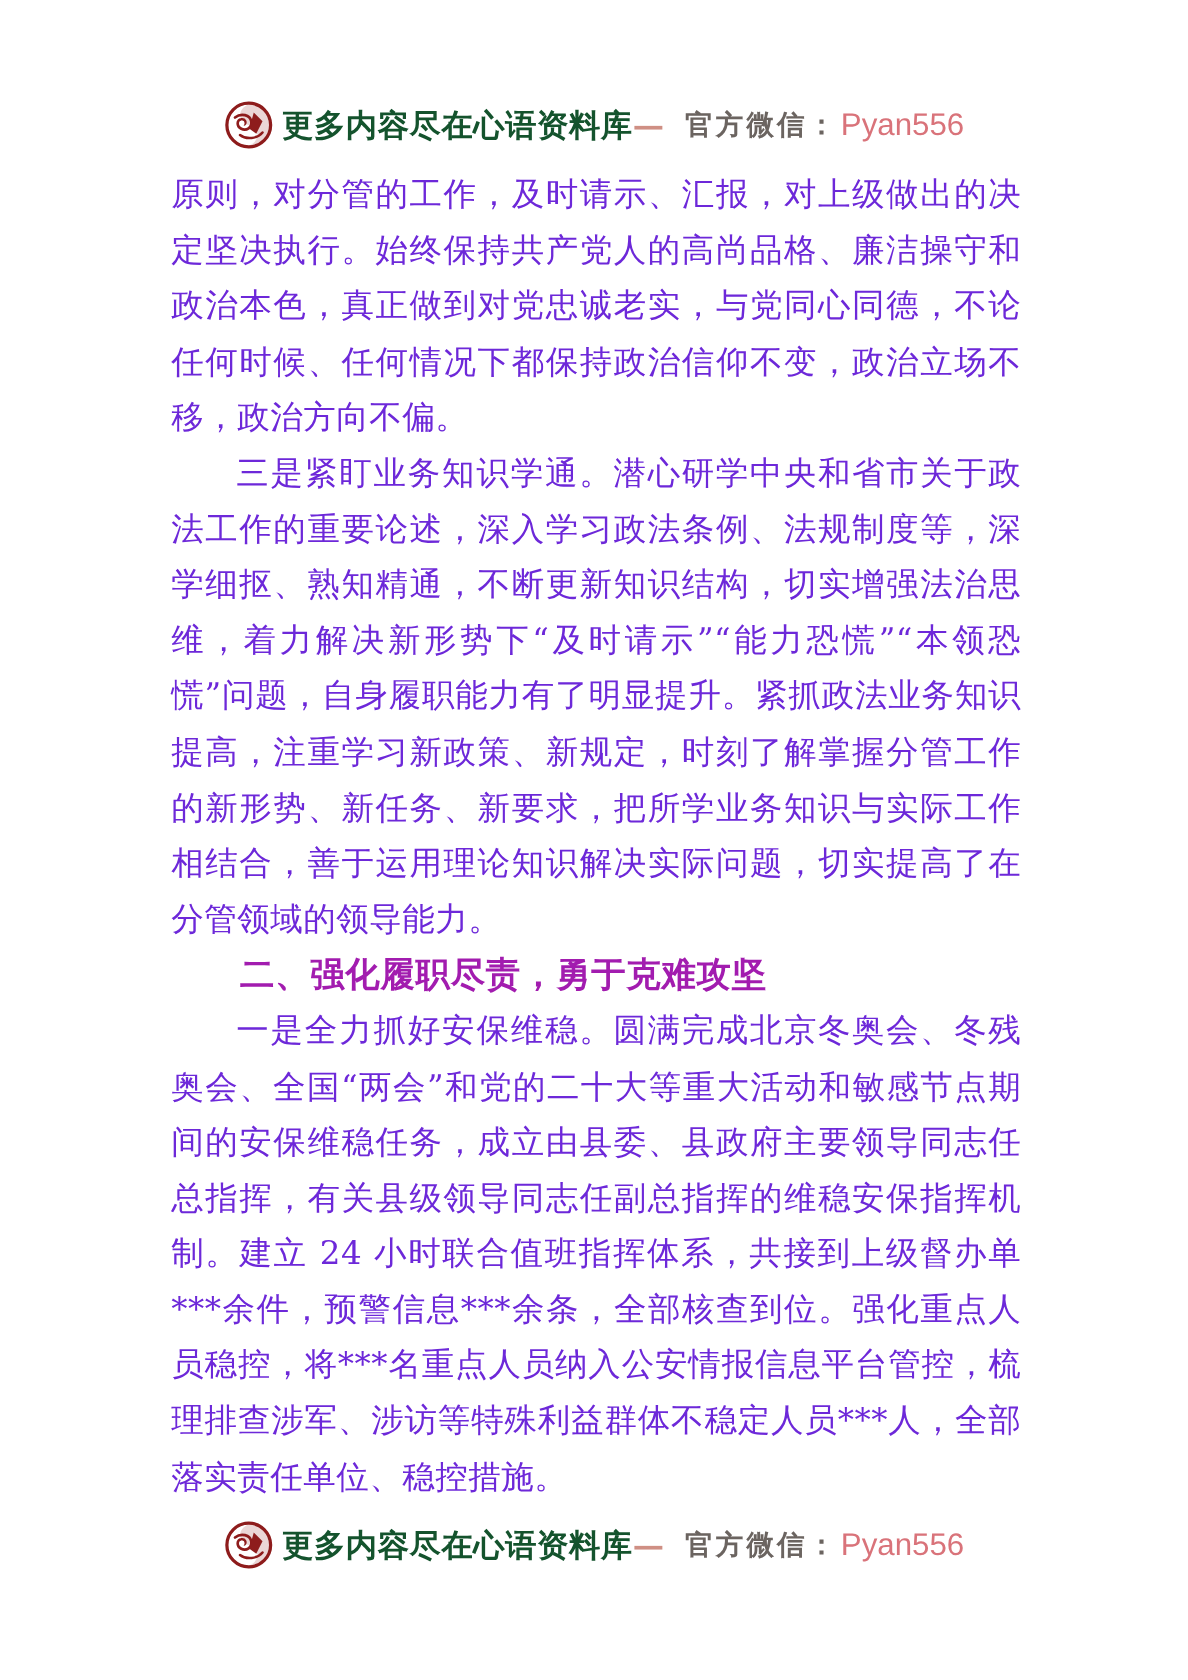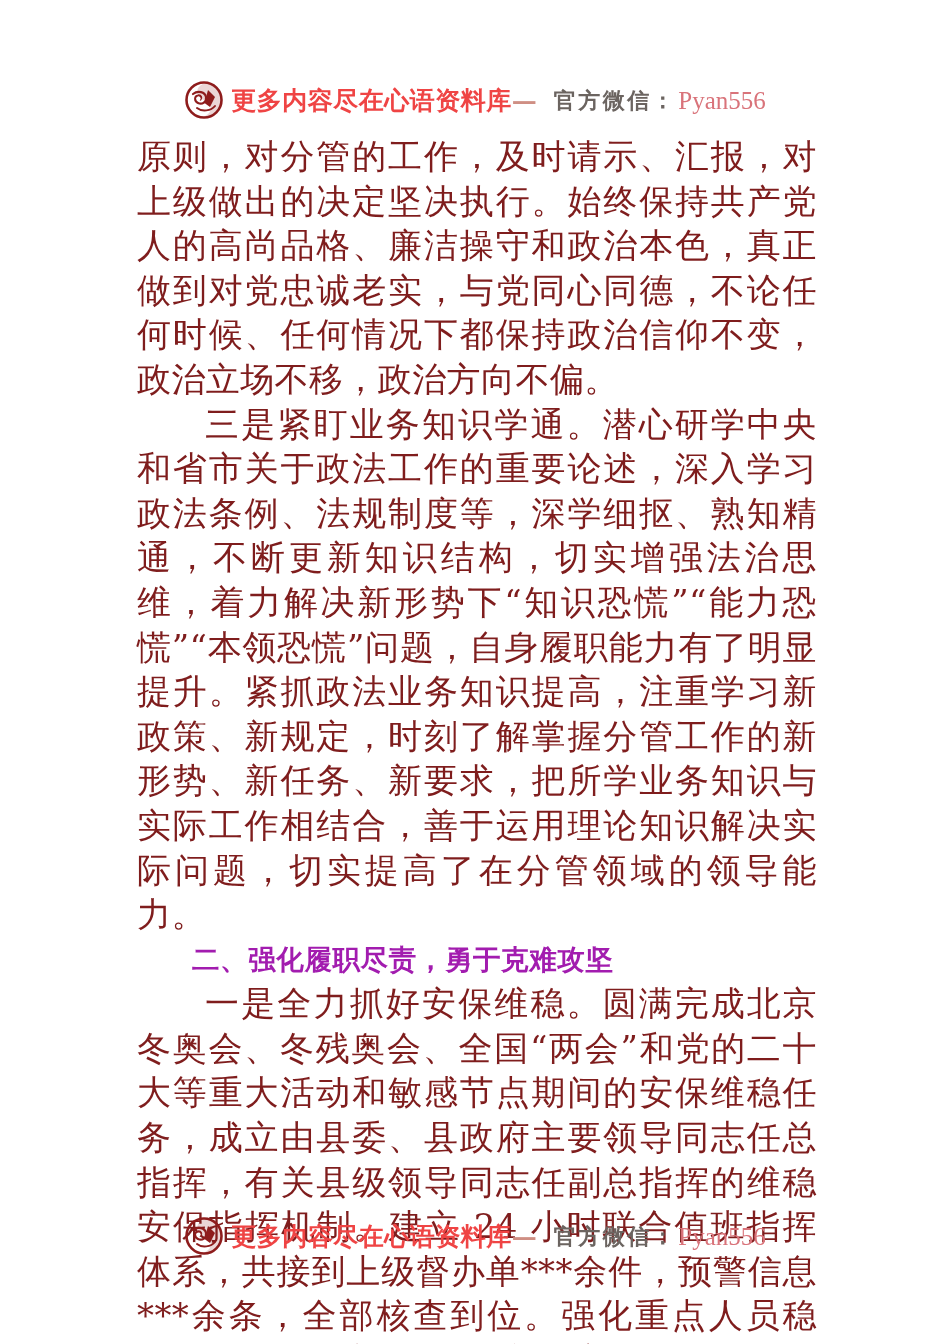--- a/index.html
+++ b/index.html
@@ -48,64 +48,64 @@
     margin-right: 7px;
     flex: 0 0 auto;
   }
   .wm-logo svg { display: block; width: 40px; height: 40px; }
 
   .wm-text-main {
     font-family: "DejaVu Serif", "Liberation Serif", serif;
     font-size: 25px;
     font-weight: 700;
     letter-spacing: 0.5px;
-    color: #ef4444;
+    color: #14532d;
     line-height: 1;
   }
   .wm-dash {
     font-size: 25px;
     font-weight: 700;
     color: #cf8f84;
     line-height: 1;
   }
   .wm-text-label {
     font-family: "DejaVu Serif", "Liberation Serif", serif;
     font-size: 22px;
     font-weight: 700;
     color: #6b6460;
     letter-spacing: 2.5px;
     line-height: 1;
     margin-left: 17px;
   }
   .wm-text-id {
-    font-family: Liberation Serif, serif;
+    font-family: Liberation Sans, sans-serif;
     font-size: 25px;
     font-weight: 400;
     color: #d9737a;
     line-height: 1;
     margin-left: 2px;
   }
 
   
   .content {
     position: absolute;
     left: 137px;
     top: 134px;
     width: 680px;
   }
 
   .para {
     margin: 0;
-    font-size: 34px;
+    font-size: 26px;
     line-height: 44.6px;
     text-align: justify;
     text-justify: inter-character;
     text-align-last: left;
     letter-spacing: 0.4px;
-    color: #7f1d1d;
+    color: #6d28d9;
     font-family: "DejaVu Serif", "Liberation Serif", serif;
   }
   .para.indent { text-indent: 2em; }
 
   .lead {
     font-weight: 400;
     letter-spacing: 0.6px;
   }
 
   .heading {
@@ -141,21 +141,21 @@
     <span class="wm-text-id">Pyan556</span>
   </div>
 
   <div class="content">
 
     <p class="para">
       <span>原则，对分管的工作，及时请示、汇报，对上级做出的决定坚决执行。始终保持共产党人的高尚品格、廉洁操守和政治本色，真正做到对党忠诚老实，与党同心同德，不论任何时候、任何情况下都保持政治信仰不变，政治立场不移，政治方向不偏。</span>
     </p>
 
     <p class="para indent">
-      <span class="lead">三是紧盯业务知识学通。</span><span>潜心研学中央和省市关于政法工作的重要论述，深入学习政法条例、法规制度等，深学细抠、熟知精通，不断更新知识结构，切实增强法治思维，着力解决新形势下“知识恐慌”“能力恐慌”“本领恐慌”问题，自身履职能力有了明显提升。紧抓政法业务知识提高，注重学习新政策、新规定，时刻了解掌握分管工作的新形势、新任务、新要求，把所学业务知识与实际工作相结合，善于运用理论知识解决实际问题，切实提高了在分管领域的领导能力。</span>
+      <span class="lead">三是紧盯业务知识学通。</span><span>潜心研学中央和省市关于政法工作的重要论述，深入学习政法条例、法规制度等，深学细抠、熟知精通，不断更新知识结构，切实增强法治思维，着力解决新形势下“及时请示”“能力恐慌”“本领恐慌”问题，自身履职能力有了明显提升。紧抓政法业务知识提高，注重学习新政策、新规定，时刻了解掌握分管工作的新形势、新任务、新要求，把所学业务知识与实际工作相结合，善于运用理论知识解决实际问题，切实提高了在分管领域的领导能力。</span>
     </p>
 
     <p class="heading">二、强化履职尽责，勇于克难攻坚</p>
 
     <p class="para indent">
       <span class="lead">一是全力抓好安保维稳。</span><span>圆满完成北京冬奥会、冬残奥会、全国“两会”和党的二十大等重大活动和敏感节点期间的安保维稳任务，成立由县委、县政府主要领导同志任总指挥，有关县级领导同志任副总指挥的维稳安保指挥机制。建立 24 小时联合值班指挥体系，共接到上级督办单***余件，预警信息***余条，全部核查到位。强化重点人员稳控，将***名重点人员纳入公安情报信息平台管控，梳理排查涉军、涉访等特殊利益群体不稳定人员***人，全部落实责任单位、稳控措施。</span>
     </p>
 
   </div>
 

